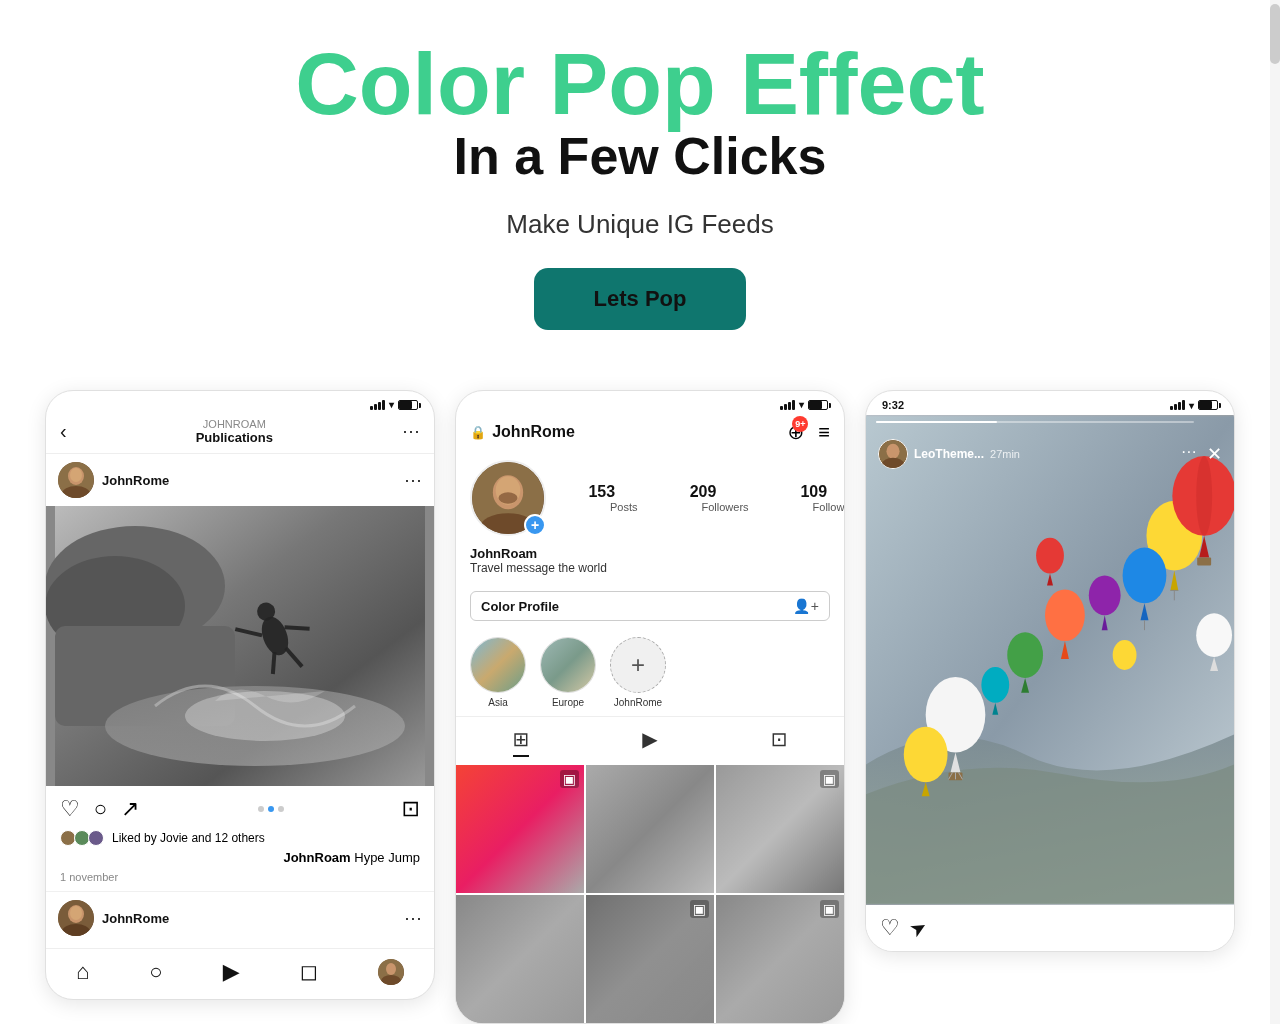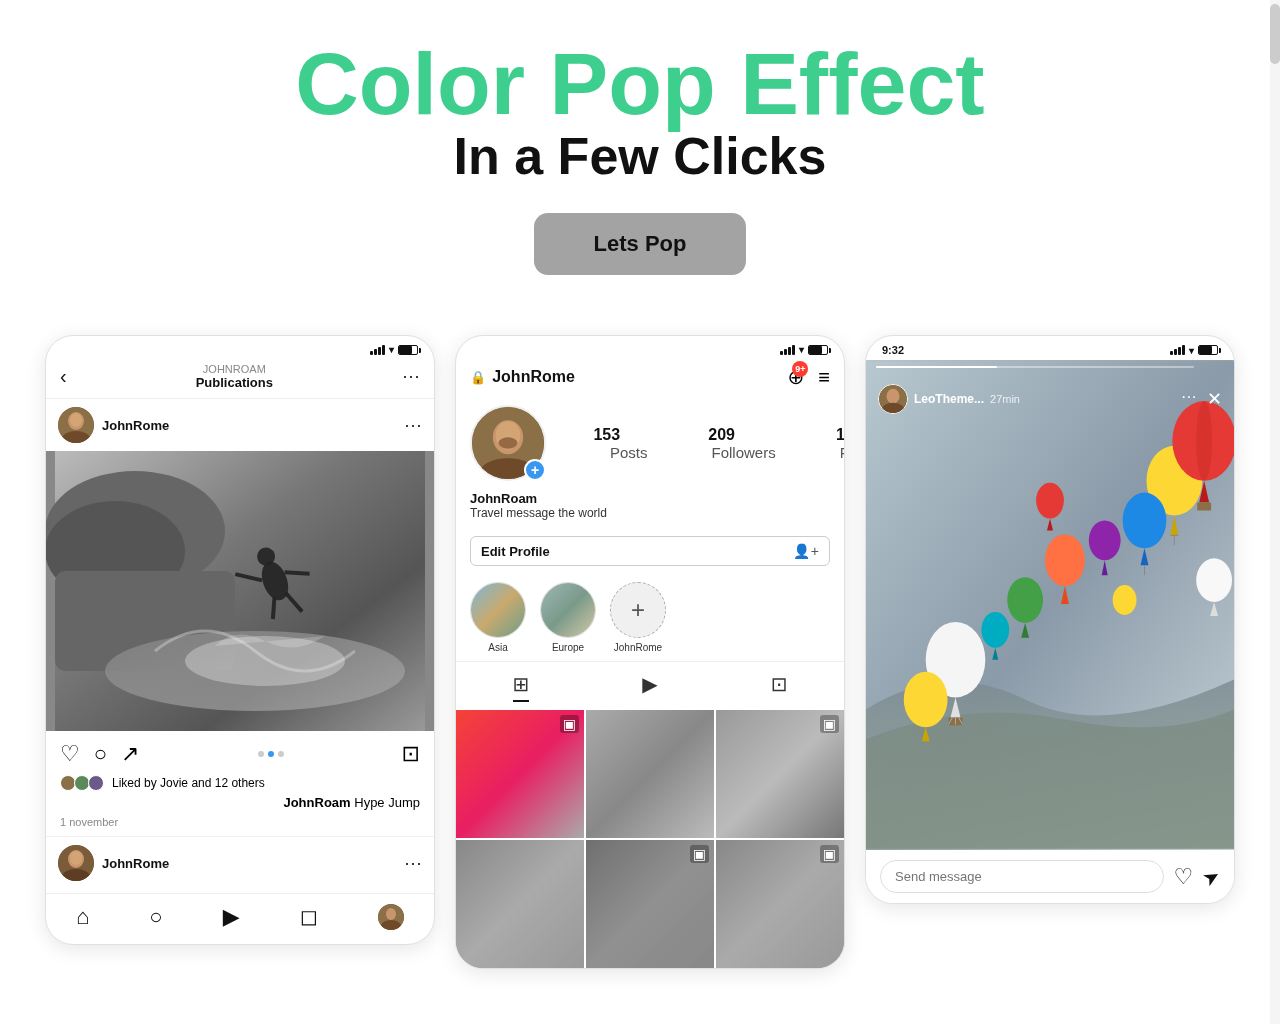--- a/index.html
+++ b/index.html
@@ -45,21 +45,21 @@
     .hero-subtitle {
       font-size: 26px;
       color: #333;
       margin-top: 24px;
       font-weight: 400;
     }
 
     .hero-btn {
       display: inline-block;
       margin-top: 28px;
-      background: #a3a3a3;
+      background: #0f766e;
       color: #111;
       font-size: 22px;
       font-weight: 700;
       padding: 18px 60px;
       border-radius: 14px;
       cursor: pointer;
       border: none;
     }
 
     
@@ -418,21 +418,21 @@
       text-align: center;
     }
 
     .stat-number {
       font-size: 16px;
       font-weight: 700;
       color: #111;
     }
 
     .stat-label {
-      font-size: 15px;
+      font-size: 11px;
       color: #555;
       padding-left: 44px;
     }
 
     .profile-bio-section {
       padding: 0 14px 10px;
     }
 
     .profile-display-name {
       font-size: 13px;
@@ -696,20 +696,21 @@
 
 <div class="page-wrapper">
 
   <div class="scrollbar-track">
     <div class="scrollbar-thumb"></div>
   </div>
 
   <div class="hero">
     <div class="hero-title-green">Color Pop Effect</div>
     <div class="hero-title-black">In a Few Clicks</div>
+    <div class="hero-subtitle">Make Unique IG Feeds</div>
     <button class="hero-btn">Lets Pop</button>
   </div>
 
   <div class="phones-row">
 
     <div class="phone phone-feed">
 
       <div class="status-bar">
         <span></span>
         <div class="status-icons">
@@ -913,21 +914,21 @@
           </div>
         </div>
       </div>
 
       <div class="profile-bio-section">
         <div class="profile-display-name">JohnRoam</div>
         <div class="profile-bio-text">Travel message the world</div>
       </div>
 
       <div class="edit-profile-btn">
-        <span class="edit-profile-text">Edit Profile</span>
+        <span class="edit-profile-text">Color Profile</span>
         <span class="edit-profile-person-icon">👤+</span>
       </div>
 
       <div class="highlights-row">
         <div class="highlight-item">
           <div class="highlight-circle">
             <div class="highlight-img-asia"></div>
           </div>
           <span class="highlight-label">Asia</span>
         </div>
@@ -1081,20 +1082,19 @@
           <rect x="83" y="358" width="14" height="8" fill="#8B6F47" rx="1"></rect>
           <line x1="87" y1="358" x2="83" y2="365" stroke="#aaa" stroke-width="1"></line>
           <line x1="90" y1="358" x2="90" y2="365" stroke="#aaa" stroke-width="1"></line>
           <line x1="93" y1="358" x2="97" y2="365" stroke="#aaa" stroke-width="1"></line>
 
           <rect x="333" y="142" width="14" height="8" fill="#8B6F47" rx="1"></rect>
         </svg>
       </div>
 
       <div class="story-bottom">
-        <input class="send-message-input" type="text" readonly="" placeholder="Send message" style="">
         <span class="story-heart-icon">♡</span>
         <span class="story-send-icon">➤</span>
       </div>
     </div>
 
   </div>
 </div>
 
 </body></html>

